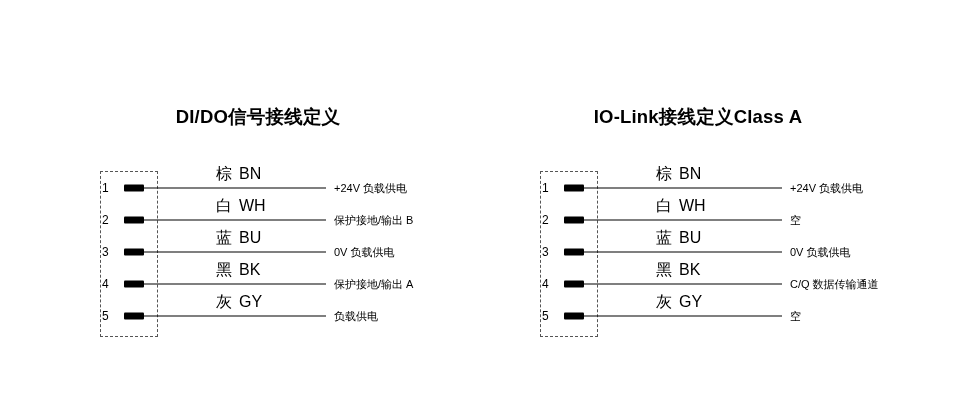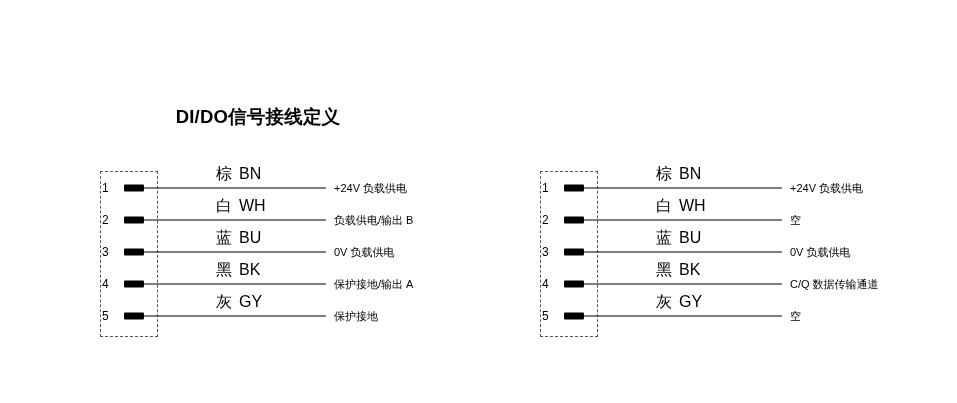--- a/index.html
+++ b/index.html
@@ -130,21 +130,21 @@
       <span class="lead"></span>
       <span class="wire-label"><span class="cn">棕</span><span>BN</span></span>
       <span class="func-label">+24V 负载供电</span>
     </div>
 
     <div class="pin-row" style="top:190px;">
       <span class="pin-num">2</span>
       <span class="pin-block"></span>
       <span class="lead"></span>
       <span class="wire-label"><span class="cn">白</span><span>WH</span></span>
-      <span class="func-label">负载供电/输出 B</span>
+      <span class="func-label">保护接地/输出 B</span>
     </div>
 
     <div class="pin-row" style="top:222px;">
       <span class="pin-num">3</span>
       <span class="pin-block"></span>
       <span class="lead"></span>
       <span class="wire-label"><span class="cn">蓝</span><span>BU</span></span>
       <span class="func-label">0V 负载供电</span>
     </div>
 
@@ -154,25 +154,26 @@
       <span class="lead"></span>
       <span class="wire-label"><span class="cn">黑</span><span>BK</span></span>
       <span class="func-label">保护接地/输出 A</span>
     </div>
 
     <div class="pin-row" style="top:286px;">
       <span class="pin-num">5</span>
       <span class="pin-block"></span>
       <span class="lead"></span>
       <span class="wire-label"><span class="cn">灰</span><span>GY</span></span>
-      <span class="func-label">保护接地</span>
+      <span class="func-label">负载供电</span>
     </div>
   </div>
 
   <div class="panel panel-right">
+    <div class="panel-title">IO-Link接线定义Class A</div>
     <div class="connector-box"></div>
 
     <div class="pin-row" style="top:158px;">
       <span class="pin-num">1</span>
       <span class="pin-block"></span>
       <span class="lead lead-long"></span>
       <span class="wire-label"><span class="cn">棕</span><span>BN</span></span>
       <span class="func-label func-label-long">+24V 负载供电</span>
     </div>
 

